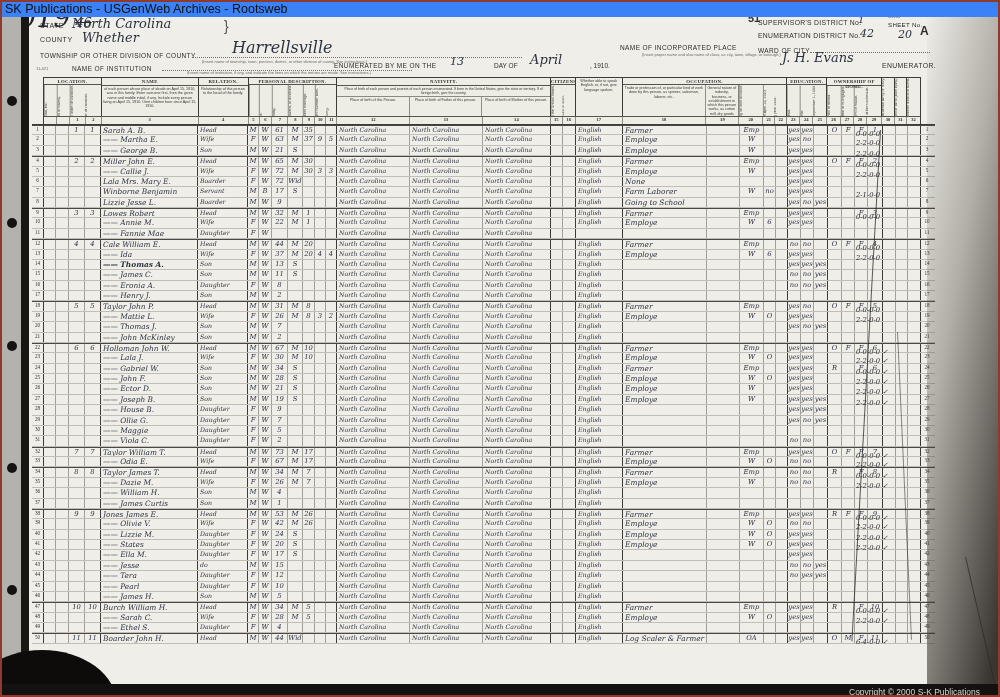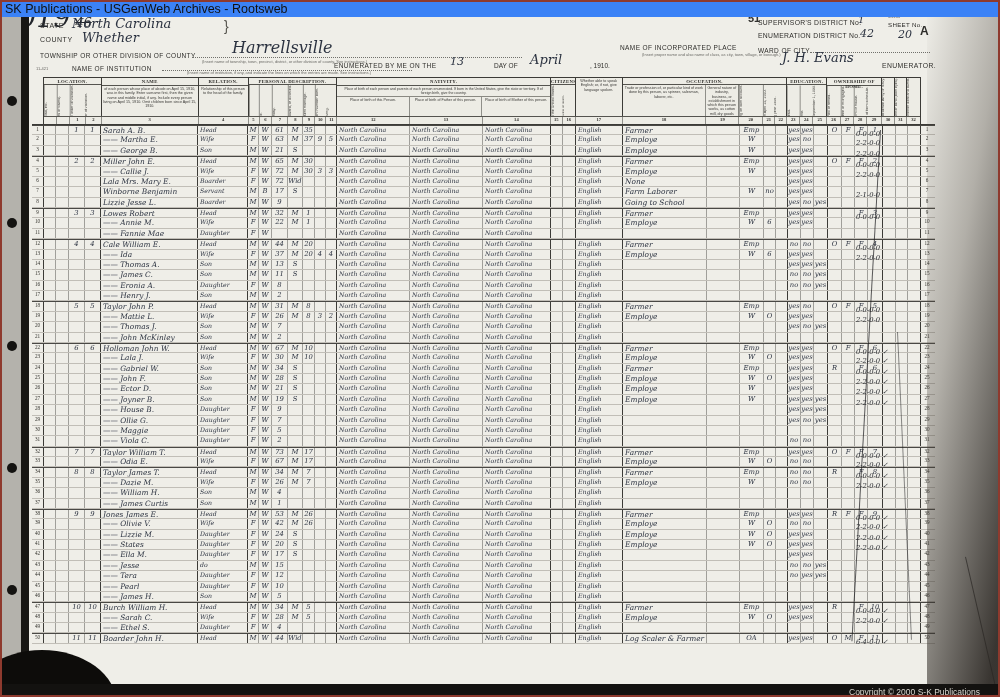--- a/index.html
+++ b/index.html
@@ -757,21 +757,21 @@
           <div class="c chwc" style="width: 12px;"></div>
           <div class="c cl-heavy chwc" style="width: 13px;"></div>
           <div class="c rn" style="width: 12px;">13</div>
         </div>
         <div class="trow">
           <div class="c rn" style="width: 11px;">14</div>
           <div class="c b-l chwc" style="width: 13px;"></div>
           <div class="c chwc" style="width: 13px;"></div>
           <div class="c chwc" style="width: 16px;"></div>
           <div class="c cl-heavy chwc" style="width: 16px;"></div>
-          <div class="c cl-heavy chw" style="width: 97px;">—— Thomas A.</div>
+          <div class="c cl-heavy chw" style="width: 97px; font-weight: bold;">—— Thomas A.</div>
           <div class="c cl-heavy chws" style="width: 50px;">Son</div>
           <div class="c chwc" style="width: 11px;">M</div>
           <div class="c chwc" style="width: 13px;">W</div>
           <div class="c chwc" style="width: 16px;">13</div>
           <div class="c chwc" style="width: 15px;">S</div>
           <div class="c chwc" style="width: 12px;"></div>
           <div class="c chwc" style="width: 11px;"></div>
           <div class="c cl-heavy chwc" style="width: 11px;"></div>
           <div class="c chws" style="width: 73px;">North Carolina</div>
           <div class="c chws" style="width: 73px;">North Carolina</div>
@@ -1251,21 +1251,21 @@
           <div class="c chwc" style="width: 12px;"></div>
           <div class="c cl-heavy chwc" style="width: 13px;"></div>
           <div class="c rn" style="width: 12px;">26</div>
         </div>
         <div class="trow">
           <div class="c rn" style="width: 11px;">27</div>
           <div class="c b-l chwc" style="width: 13px;"></div>
           <div class="c chwc" style="width: 13px;"></div>
           <div class="c chwc" style="width: 16px;"></div>
           <div class="c cl-heavy chwc" style="width: 16px;"></div>
-          <div class="c cl-heavy chw" style="width: 97px;">—— Joyner B.</div>
+          <div class="c cl-heavy chw" style="width: 97px;">—— Joseph B.</div>
           <div class="c cl-heavy chws" style="width: 50px;">Son</div>
           <div class="c chwc" style="width: 11px;">M</div>
           <div class="c chwc" style="width: 13px;">W</div>
           <div class="c chwc" style="width: 16px;">19</div>
           <div class="c chwc" style="width: 15px;">S</div>
           <div class="c chwc" style="width: 12px;"></div>
           <div class="c chwc" style="width: 11px;"></div>
           <div class="c cl-heavy chwc" style="width: 11px;"></div>
           <div class="c chws" style="width: 73px;">North Carolina</div>
           <div class="c chws" style="width: 73px;">North Carolina</div>

